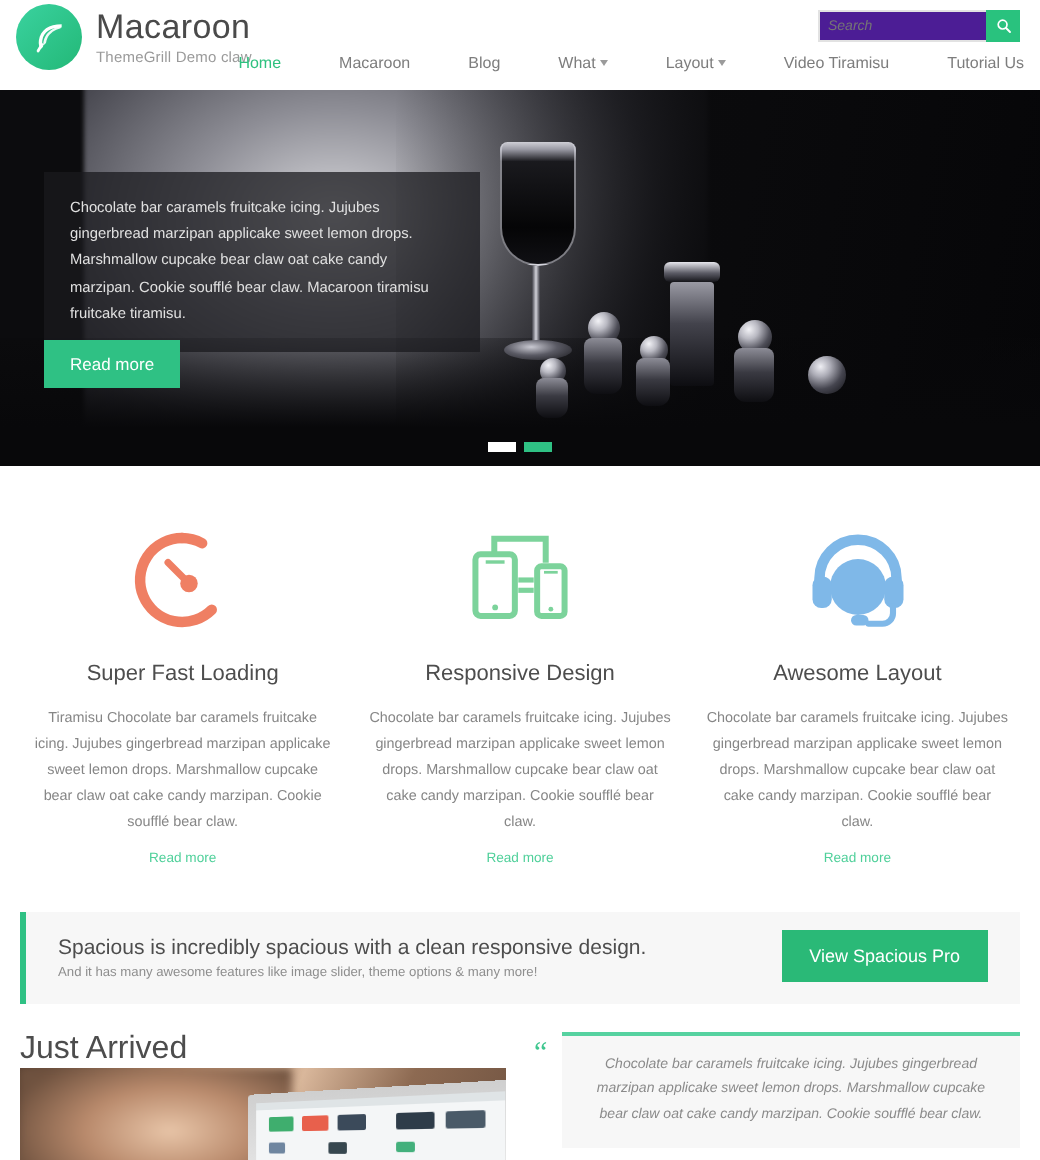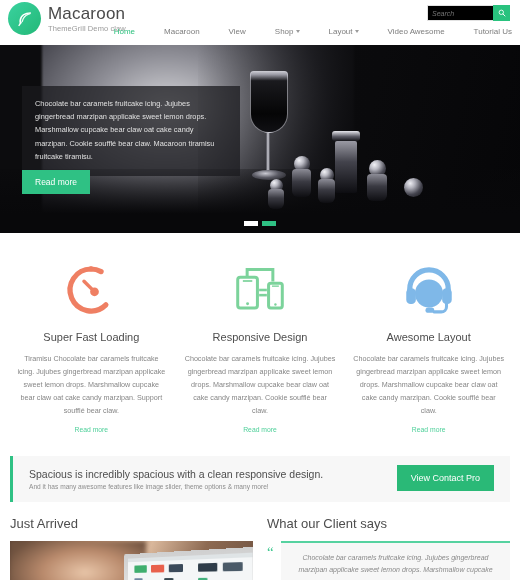--- a/index.html
+++ b/index.html
@@ -37,25 +37,25 @@
   }
   .brand-sub {
     font-size: 7.5px; color: #9a9a9a; margin-top: 2px; letter-spacing: .1px;
   }
 
   .search-wrap {
     position: absolute; right: 10px; top: 5px;
     display: flex; height: 16px;
   }
   .search-input {
-    width: 66px; height: 16px;
+    width: 84px; height: 16px;
     border: 1px solid #e2e2e2; border-right: none;
     font-size: 7px; padding: 0 4px; color: #8d8d8d;
     font-family: "Liberation Sans", sans-serif;
-    outline: none; background: #000000; font-style: italic;
+    outline: none; background: #4c1d95; font-style: italic;
   }
   .search-btn {
     width: 17px; height: 16px; border: none;
     background: #29c27e; color: #fff; cursor: pointer;
     display: flex; align-items: center; justify-content: center;
   }
 
   .nav {
     position: absolute; right: 8px; top: 27px;
     display: flex; align-items: center; gap: 29px;
@@ -188,21 +188,21 @@
     position: absolute; right: 16px; top: 9px;
     background: #2ab977; color: #fff; border: none;
     font-size: 9px; padding: 8px 14px; cursor: pointer;
     font-family: "Liberation Sans", sans-serif;
   }
 
   
   .bottom { display: flex; padding: 14px 10px 0; gap: 14px; }
   .col { flex: 1; min-width: 0; }
   .col-title {
-    font-size: 13px; color: #4d4d4d; font-weight: 400; margin-bottom: 10px;
+    font-size: 16px; color: #4d4d4d; font-weight: 400; 
   }
   .post-img {
     width: 100%; height: 70px; overflow: hidden; position: relative;
     background: #8d6b55;
   }
   .pi-base { position: absolute; inset: 0;
     background: linear-gradient(115deg,#5a4234 0%,#a97f62 30%,#d9b79b 52%,#8d6a52 72%,#6b4f3e 100%); }
   .pi-blur { position: absolute; left: 0; top: 0; width: 56%; height: 100%;
     background: radial-gradient(ellipse at 55% 45%, #e8c5a8 0%, #b98a6c 40%, #6f523f 78%); filter: blur(2px); }
   .pi-laptop { position: absolute; right: 2px; top: 10px; width: 56%; height: 86%;
@@ -251,24 +251,24 @@
       <svg width="8" height="8" viewBox="0 0 16 16" aria-hidden="true">
         <circle cx="6.6" cy="6.6" r="4.4" fill="none" stroke="#fff" stroke-width="1.7"></circle>
         <line x1="10" y1="10" x2="14" y2="14" stroke="#fff" stroke-width="1.9" stroke-linecap="round"></line>
       </svg>
     </button>
   </div>
 
   <nav class="nav" id="nav">
       <span class="nav-item active"><span>Home</span></span>
       <span class="nav-item"><span>Macaroon</span></span>
-      <span class="nav-item"><span>View</span></span>
-      <span class="nav-item"><span>Shop</span><i class="caret"></i></span>
+      <span class="nav-item"><span>Blog</span></span>
+      <span class="nav-item"><span>What</span><i class="caret"></i></span>
       <span class="nav-item"><span>Layout</span><i class="caret"></i></span>
-      <span class="nav-item"><span>Video Awesome</span></span>
+      <span class="nav-item"><span>Video Tiramisu</span></span>
       <span class="nav-item"><span>Tutorial Us</span></span>
     </nav>
 </div>
 
 <div class="slider">
   <div class="slider-bg">
     <div class="sl-glow"></div>
     <div class="sl-dark"></div>
     <div class="sl-floor"></div>
 
@@ -314,21 +314,21 @@
 
 <div class="features" id="features">
     <div class="feat"><div class="feat-icon">
         <svg width="56" height="56" viewBox="0 0 64 64" aria-hidden="true">
       <path d="M32 8a24 24 0 1 0 17 41" fill="none" stroke="#ef7f63" stroke-width="6" stroke-linecap="round"></path>
       <path d="M49 49A24 24 0 0 0 32 8" fill="none" stroke="#ef7f63" stroke-width="6" stroke-linecap="round" opacity="0"></path>
       <path d="M32 8a24 24 0 0 1 11.5 3" fill="none" stroke="#ef7f63" stroke-width="6" stroke-linecap="round"></path>
       <line x1="24" y1="22" x2="35" y2="33" stroke="#ef7f63" stroke-width="4" stroke-linecap="round"></line>
       <circle cx="36" cy="34" r="5" fill="#ef7f63"></circle>
     </svg>
-      </div><div class="feat-title">Super Fast Loading</div><div class="feat-text">Tiramisu Chocolate bar caramels fruitcake icing. Jujubes gingerbread marzipan applicake sweet lemon drops. Marshmallow cupcake bear claw oat cake candy marzipan. Support soufflé bear claw.</div><span class="feat-link">Read more</span></div>
+      </div><div class="feat-title">Super Fast Loading</div><div class="feat-text">Tiramisu Chocolate bar caramels fruitcake icing. Jujubes gingerbread marzipan applicake sweet lemon drops. Marshmallow cupcake bear claw oat cake candy marzipan. Cookie soufflé bear claw.</div><span class="feat-link">Read more</span></div>
     <div class="feat"><div class="feat-icon">
         <svg width="60" height="56" viewBox="0 0 70 64" aria-hidden="true">
       <path d="M20 18V8h30v14" fill="none" stroke="#7cd39b" stroke-width="3.5"></path>
       <rect x="9" y="17" width="23" height="36" rx="3" fill="none" stroke="#7cd39b" stroke-width="3.5"></rect>
       <rect x="45" y="24" width="16" height="29" rx="2.5" fill="none" stroke="#7cd39b" stroke-width="3.5"></rect>
       <circle cx="20.5" cy="48" r="1.7" fill="#7cd39b"></circle>
       <circle cx="53" cy="49" r="1.4" fill="#7cd39b"></circle>
       <line x1="15" y1="21.5" x2="26" y2="21.5" stroke="#7cd39b" stroke-width="2"></line>
       <line x1="49" y1="27.5" x2="57" y2="27.5" stroke="#7cd39b" stroke-width="1.6"></line>
       <line x1="34" y1="32" x2="43" y2="32" stroke="#7cd39b" stroke-width="3"></line>
@@ -346,21 +346,21 @@
     </svg>
       </div><div class="feat-title">Awesome Layout</div><div class="feat-text">Chocolate bar caramels fruitcake icing. Jujubes gingerbread marzipan applicake sweet lemon drops. Marshmallow cupcake bear claw oat cake candy marzipan. Cookie soufflé bear claw.</div><span class="feat-link">Read more</span></div>
   </div>
 
 <div class="cta-outer">
   <div class="cta">
     <div>
       <div class="cta-title">Spacious is incredibly spacious with a clean responsive design.</div>
       <div class="cta-sub">And it has many awesome features like image slider, theme options &amp; many more!</div>
     </div>
-    <button class="cta-btn">View Contact Pro</button>
+    <button class="cta-btn">View Spacious Pro</button>
   </div>
 </div>
 
 <div class="bottom">
 
   <div class="col">
     <div class="col-title">Just Arrived</div>
     <div class="post-img">
       <div class="pi-base"></div>
       <div class="pi-blur"></div>
@@ -377,20 +377,19 @@
           <div class="pi-tile" style="left:34%;top:44%;width:8%;height:11%;background:#37474f;"></div>
 
           <div class="pi-tile" style="left:62%;top:44%;width:7%;height:10%;background:#43b07c;"></div>
 
         </div>
       </div>
     </div>
   </div>
 
   <div class="col">
-    <div class="col-title">What our Client says</div>
     <div class="quote-box">
       <span class="quote-mark">“</span>
       <div class="quote-text">Chocolate bar caramels fruitcake icing. Jujubes gingerbread marzipan applicake sweet lemon drops. Marshmallow cupcake bear claw oat cake candy marzipan. Cookie soufflé bear claw.</div>
 
     </div>
   </div>
 </div>
 
 </body></html>

